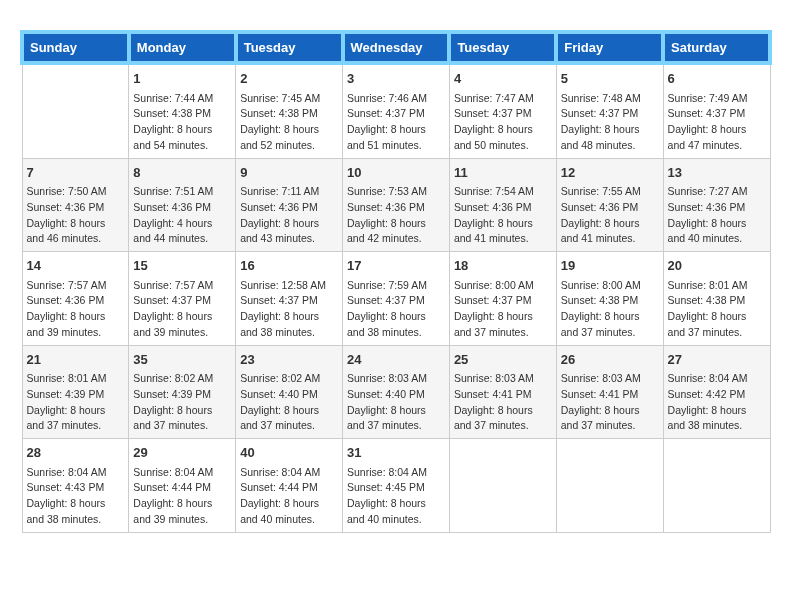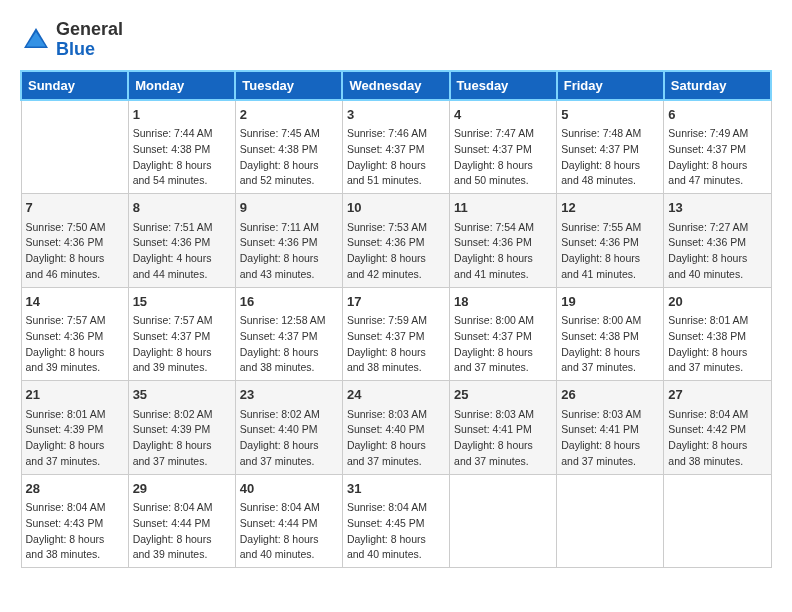--- a/index.html
+++ b/index.html
@@ -51,21 +51,21 @@
     }
     thead tr {
       background-color: #1565c0;
       color: #fff;
     }
     thead th {
       padding: 6px 6px;
       font-size: 13px;
       font-weight: bold;
       text-align: left;
-      border: 2px solid #7dd3fc;
+      border: 4px solid #7dd3fc;
     }
     tbody td {
       border: 1px solid #ccc;
       vertical-align: top;
       padding: 4px;
       min-height: 80px;
       width: calc(100% / 7);
       color: #333;
       font-size: 10.5px;
       line-height: 1.5;
@@ -83,30 +83,20 @@
       background-color: #fff;
     }
     tbody tr:nth-child(even) td {
       background-color: #f5f5f5;
     }
   </style>
 </head>
 <body>
 
 <div class="header-area">
-  <div class="logo">
-    <svg class="logo-icon" viewBox="0 0 40 40" xmlns="http://www.w3.org/2000/svg">
-      <polygon points="20,5 35,30 5,30" fill="#1565c0"></polygon>
-      <polygon points="20,10 32,28 8,28" fill="#42a5f5" opacity="0.7"></polygon>
-    </svg>
-    <div class="logo-text">
-      <span class="logo-general">General</span><br>
-      <span class="logo-blue">Blue</span>
-    </div>
-  </div>
 </div>
 
 <table>
   <thead>
     <tr>
     <th>Sunday</th>
         <th>Monday</th>
         <th>Tuesday</th>
         <th>Wednesday</th>
         <th>Tuesday</th>

